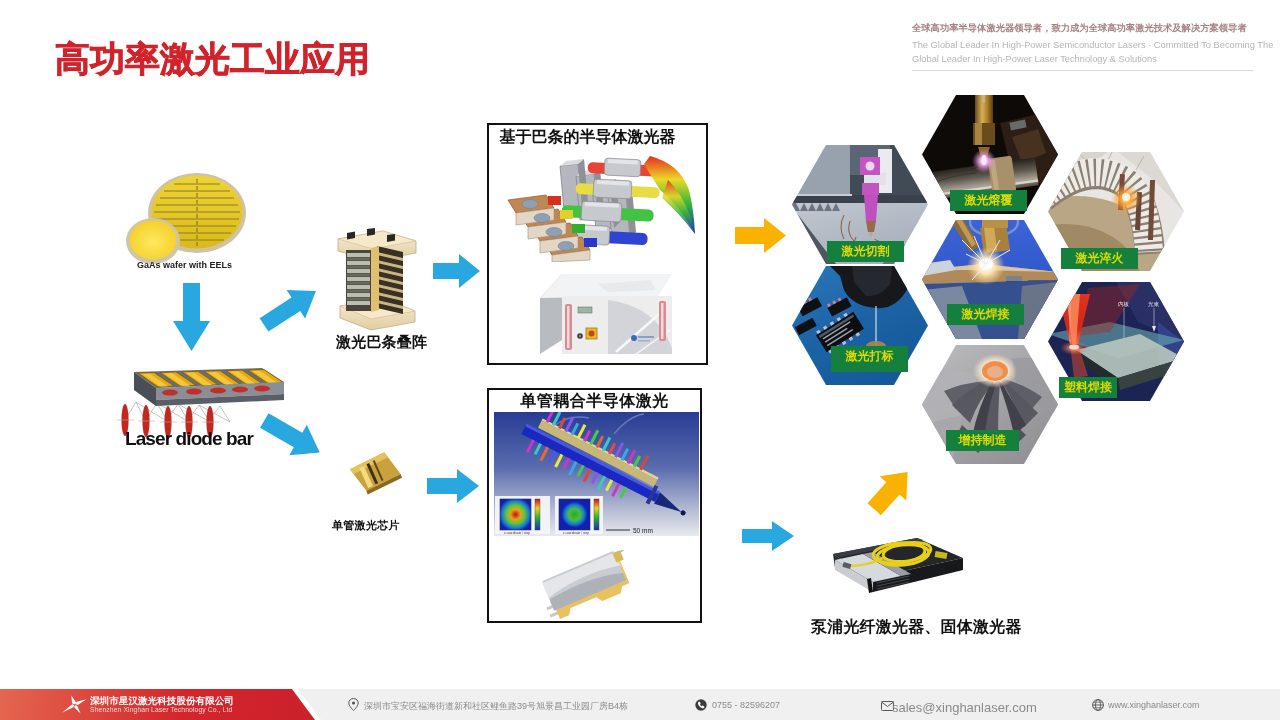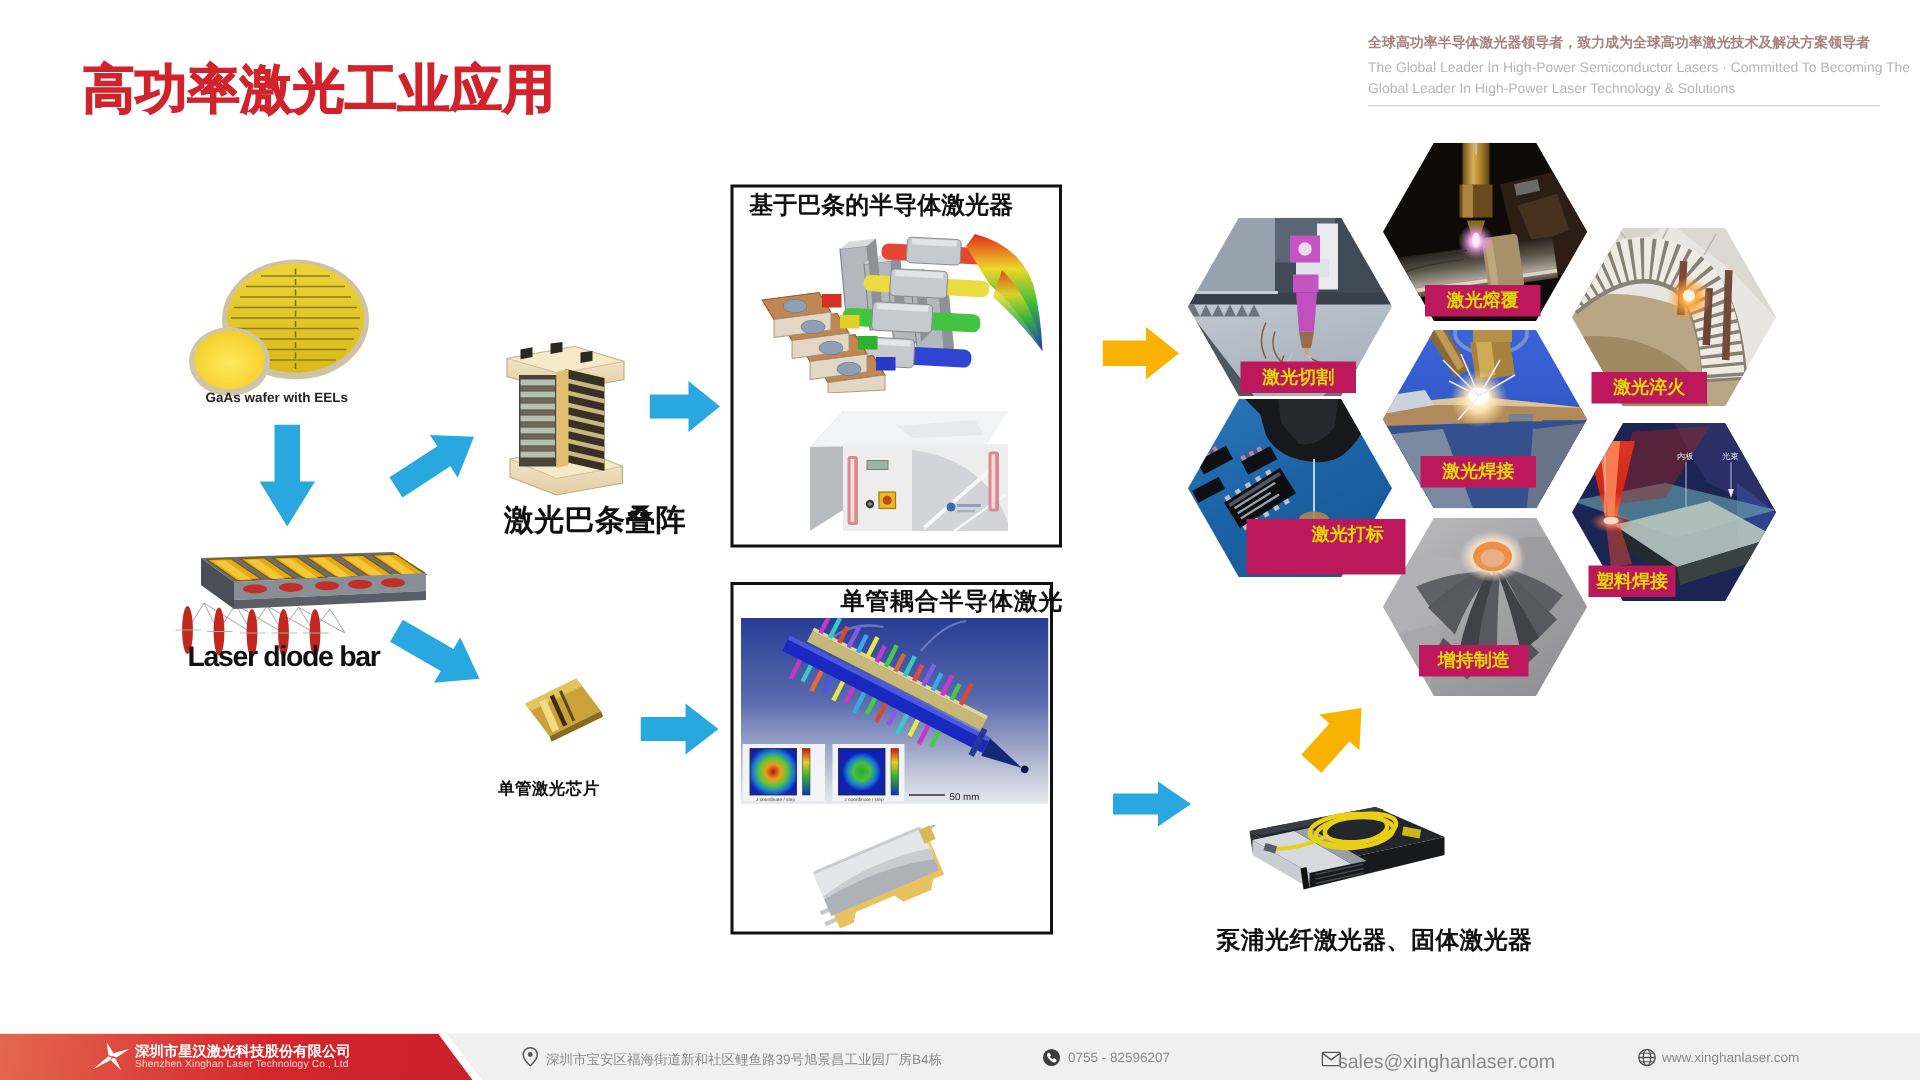--- a/index.html
+++ b/index.html
@@ -2,21 +2,21 @@
 <html><head>
 <meta charset="utf-8">
 <style>
   html,body{margin:0;padding:0;}
   body{width:1280px;height:720px;position:relative;overflow:hidden;background:#fff;
        font-family:"Liberation Sans",sans-serif;}
   .abs{position:absolute;}
   .cjk-b{font-weight:bold;color:#111;}
   .hex{position:absolute;width:136px;height:119px;
        clip-path:polygon(25% 0,75% 0,100% 50%,75% 100%,25% 100%,0 50%);overflow:hidden;}
-  .hexlab{position:absolute;background:#be185d;color:#dedb00;font-weight:bold;
+  .hexlab{position:absolute;background:#15803d;color:#dedb00;font-weight:bold;
           font-size:12px;text-align:center;line-height:21px;letter-spacing:0;}
 </style>
 </head>
 <body>
 
 <div class="abs" style="left:55px;top:36px;font-size:35px;font-weight:bold;letter-spacing:0;
      color:#d0232b;-webkit-text-stroke:0.8px #d0232b;">高功率激光工业应用</div>
 
 <div class="abs" style="left:912px;top:22px;width:345px;">
   <div style="font-size:9.3px;font-weight:bold;color:#a58280;letter-spacing:0;white-space:nowrap;">全球高功率半导体激光器领导者，致力成为全球高功率激光技术及解决方案领导者</div>
@@ -110,21 +110,21 @@
         <polygon points="42,34 68,40 68,43 42,37"></polygon>
       <polygon points="42,42 68,48 68,51 42,45"></polygon>
         <polygon points="42,50 68,56 68,59 42,53"></polygon>
       <polygon points="42,58 68,64 68,67 42,61"></polygon>
         <polygon points="42,66 68,72 68,75 42,69"></polygon>
       <polygon points="42,74 68,80 68,83 42,77"></polygon>
     </g>
     <polygon points="36,22 44,20 44,84 36,86" fill="#e0c070"></polygon>
   </g>
 </svg>
-<div class="abs cjk-b" style="left:336px;top:333px;font-size:20px;letter-spacing:0.2px;">激光巴条叠阵</div>
+<div class="abs cjk-b" style="left:336px;top:333px;font-size:15px;letter-spacing:0.2px;">激光巴条叠阵</div>
 
 <svg class="abs" style="left:433px;top:251px;" width="47" height="40" viewBox="0 0 47 40">
   <path d="M0 12 H26 V3 L47 20 L26 37 V28 H0 Z" fill="#29a8e0"></path>
 </svg>
 
 <svg class="abs" style="left:112px;top:360px;" width="175" height="80" viewBox="0 0 175 80">
 
   <g stroke="#9a9a9a" stroke-width="0.6">
     <line x1="24" y1="42" x2="13" y2="60"></line>
       <line x1="24" y1="42" x2="34" y2="62"></line>
@@ -319,21 +319,21 @@
   <circle cx="53.5" cy="65.5" r="3" fill="#c04818"></circle>
   <circle cx="42" cy="68" r="2.8" fill="#3a3a3a"></circle>
   <circle cx="42" cy="68" r="1.2" fill="#909090"></circle>
 
   <circle cx="96" cy="70" r="3" fill="#3a6ab8"></circle>
   <rect x="100" y="68" width="16" height="2" fill="#8aa0c0"></rect>
   <rect x="100" y="72" width="12" height="1.5" fill="#a0b0c8"></rect>
 </svg>
 
 <div class="abs" style="left:487px;top:388px;width:211px;height:231px;border:2px solid #111;background:#fff;"></div>
-<div class="abs cjk-b" style="left:489px;top:391px;width:211px;text-align:center;font-size:16px;letter-spacing:0.5px;padding-left:40px;">单管耦合半导体激光</div>
+<div class="abs cjk-b" style="left:489px;top:391px;width:211px;text-align:center;font-size:16px;letter-spacing:0.5px;">单管耦合半导体激光</div>
 
 <svg class="abs" style="left:494px;top:412px;" width="205" height="124" viewBox="0 0 205 124">
   <defs>
     <linearGradient id="simbg" x1="0" y1="0" x2="0" y2="1">
       <stop offset="0" stop-color="#283c94"></stop>
         <stop offset="0.45" stop-color="#5a6cae"></stop>
       <stop offset="0.8" stop-color="#b8bed4"></stop>
         <stop offset="1" stop-color="#e8eaf0"></stop>
     </linearGradient>
     <radialGradient id="hm1" cx="0.5" cy="0.5" r="0.55">
@@ -761,21 +761,21 @@
 
   <ellipse cx="73" cy="26" rx="22" ry="17" fill="url(#ringglow)"></ellipse>
   <ellipse cx="73" cy="26" rx="13" ry="10" fill="#f09048"></ellipse>
   <ellipse cx="73" cy="27" rx="8" ry="6" fill="#e8b088"></ellipse>
   <path d="M60 26 Q73 14 86 26 Q80 20 73 20 Q66 20 60 26 Z" fill="#c05818"></path>
 </svg></div>
 <div class="hexlab" style="left:827px;top:241px;width:77px;height:21px;">激光切割</div>
 <div class="hexlab" style="left:950px;top:190px;width:77px;height:21px;">激光熔覆</div>
 <div class="hexlab" style="left:1061px;top:248px;width:77px;height:21px;">激光淬火</div>
 <div class="hexlab" style="left:947px;top:304px;width:77px;height:21px;">激光焊接</div>
-<div class="hexlab" style="left:831px;top:346px;width:77px;height:37px;padding-left:29px;">激光打标</div>
+<div class="hexlab" style="left:831px;top:346px;width:77px;height:26px;">激光打标</div>
 <div class="hexlab" style="left:1059px;top:377px;width:58px;height:21px;">塑料焊接</div>
 <div class="hexlab" style="left:946px;top:430px;width:73px;height:21px;">增持制造</div>
 
 <svg class="abs" style="left:863px;top:464px;" width="56" height="56" viewBox="0 0 56 56">
   <g transform="rotate(-48 28 28)">
     <path d="M4 18 H32 V9 L54 27 L32 45 V36 H4 Z" fill="#f9b200"></path>
   </g>
 </svg>
 
 <svg class="abs" style="left:742px;top:519px;" width="52" height="34" viewBox="0 0 52 34">

